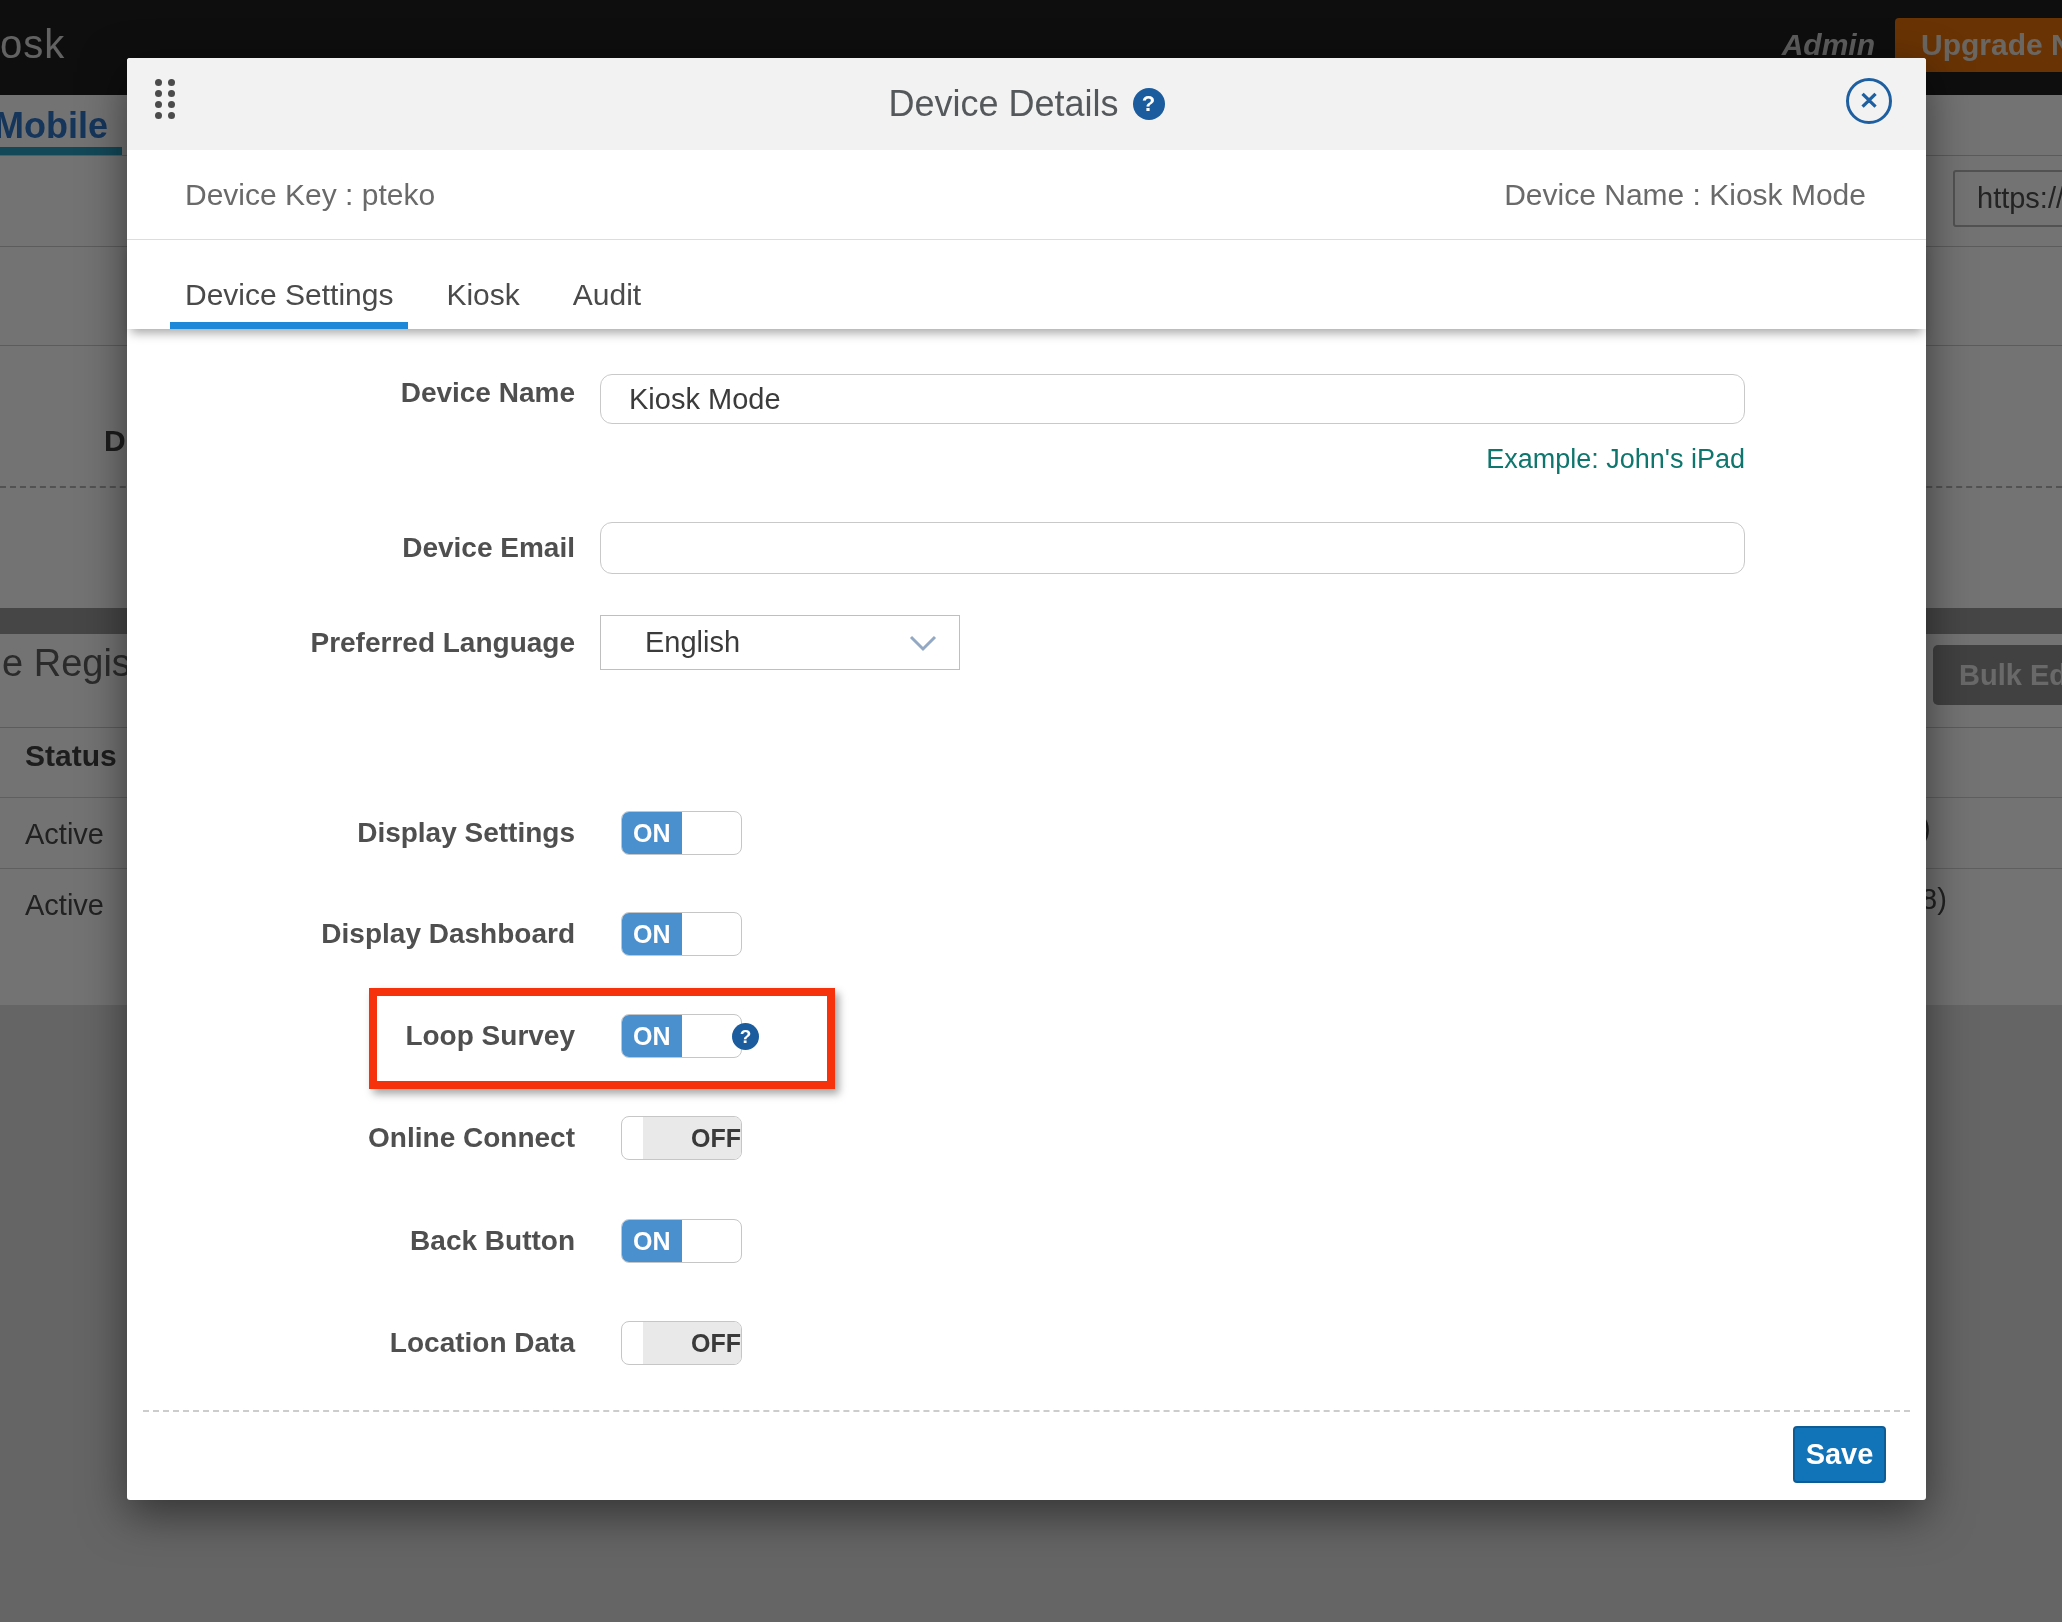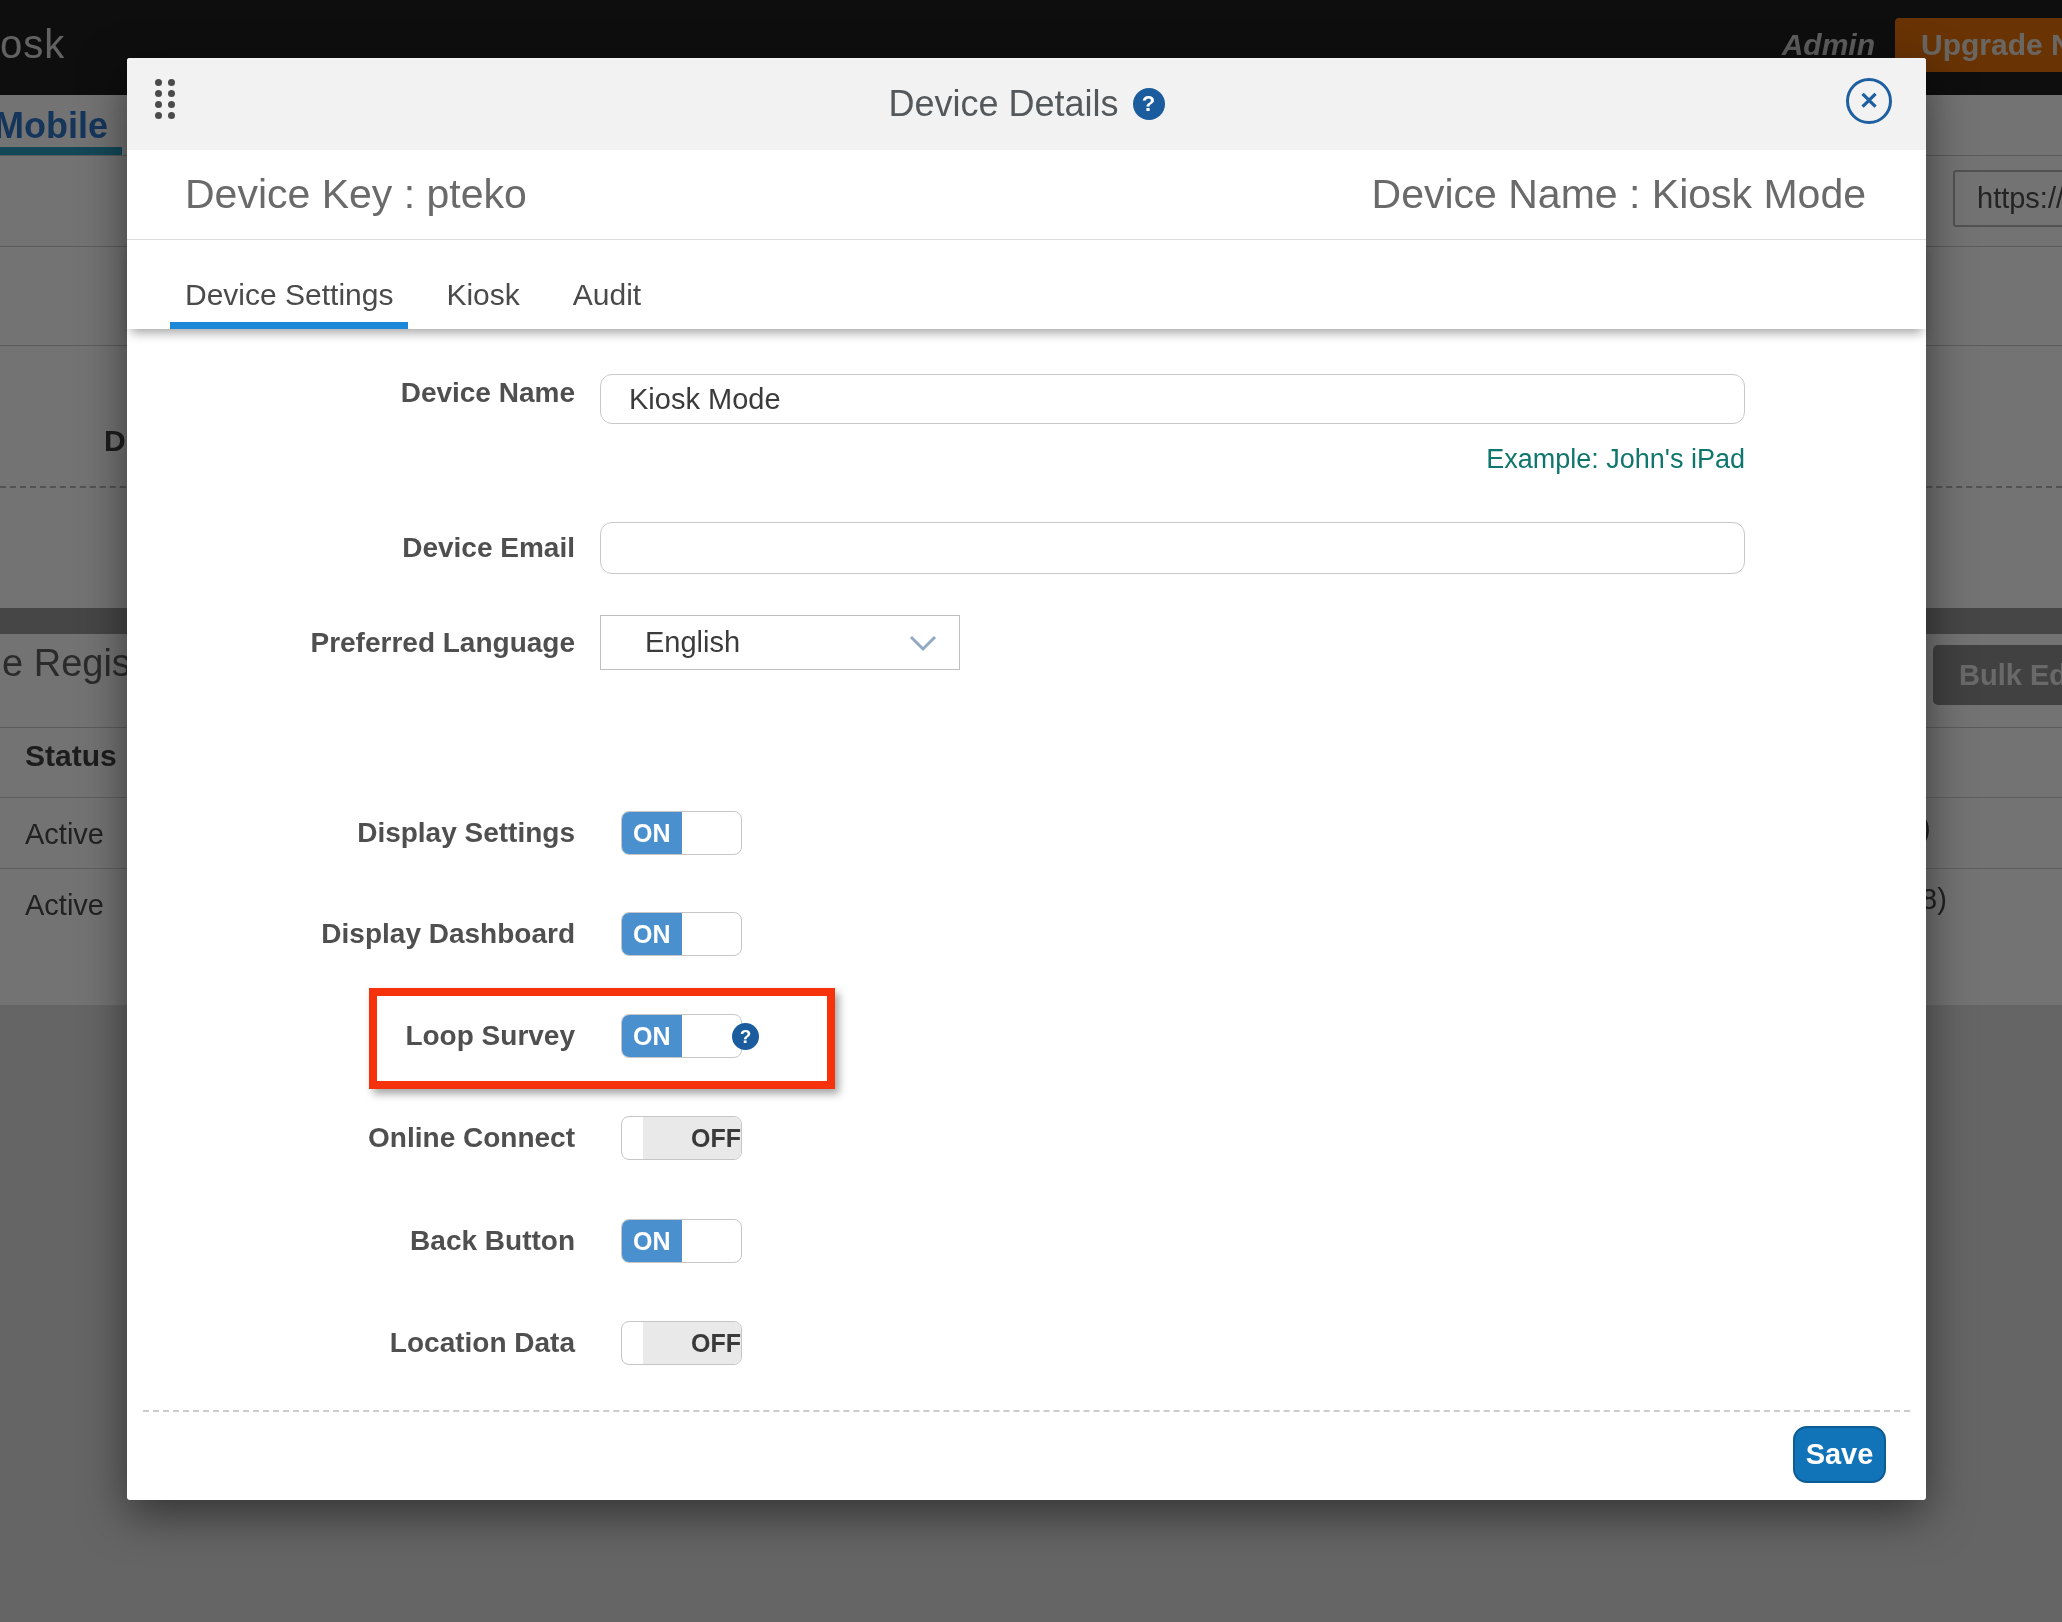--- a/index.html
+++ b/index.html
@@ -43,21 +43,21 @@
   .drag-dots i{width:7px;height:7px;border-radius:50%;background:#4b4b4b;}
   .modal-title-wrap{position:absolute;left:0;top:0;width:100%;height:92px;display:flex;align-items:center;justify-content:center;gap:14px;}
   .modal-title{font-size:36px;color:#54585b;}
   .help-icon{display:inline-flex;width:32px;height:32px;border-radius:50%;background:#1b5c9e;color:#fff;
              align-items:center;justify-content:center;font-size:22px;font-weight:bold;}
   .help-icon.small{width:27px;height:27px;font-size:19px;}
   .close-btn{position:absolute;right:34px;top:20px;width:46px;height:46px;border-radius:50%;border:3px solid #1d5fa0;
              box-sizing:border-box;display:flex;align-items:center;justify-content:center;color:#1d5fa0;font-size:24px;font-weight:bold;cursor:pointer;}
   .modal-keyrow{position:absolute;left:0;top:92px;width:100%;height:90px;box-sizing:border-box;
                 display:flex;align-items:center;justify-content:space-between;padding:0 60px 0 58px;
-                border-bottom:1px solid #dddddd;background:#fff;font-size:41px;color:#6a6a6a;}
+                border-bottom:1px solid #dddddd;background:#fff;font-size:30px;color:#6a6a6a;}
   .modal-tabs{position:absolute;left:0;top:182px;width:100%;height:89px;box-sizing:border-box;background:#fff;
               display:flex;align-items:flex-end;padding-left:43px;box-shadow:0 8px 10px -4px rgba(0,0,0,0.35);z-index:2;}
   .mtab{padding:0 15px 10px 15px;margin-right:23px;font-size:30px;color:#4a4a4a;border-bottom:7px solid transparent;cursor:pointer;}
   .mtab.active{border-bottom-color:#1e88d8;}
   .modal-body{position:absolute;left:0;top:0;width:100%;height:100%;}
 
   .form-row{position:absolute;left:0;width:100%;}
   .f-label{position:absolute;left:0;top:0;width:448px;height:100%;display:flex;align-items:center;justify-content:flex-end;
            font-size:28px;font-weight:bold;color:#4f4f4f;white-space:nowrap;}
   .f-input{position:absolute;left:473px;top:0;width:1145px;height:50px;border:1px solid #c9c9c9;border-radius:12px;
@@ -71,21 +71,21 @@
           background:#fff;display:flex;overflow:hidden;box-sizing:border-box;cursor:pointer;}
   .t-half{width:50%;height:100%;display:flex;align-items:center;justify-content:center;font-size:25px;font-weight:bold;}
   .toggle.on  .t-left{background:#4a90ce;color:#ffffff;}
   .toggle.off .t-right{background:#e9e9e9;color:#3a3a3a;padding-left:48px;}
   .row-help{position:absolute;left:605px;top:9px;}
 
   .highlight-box{position:absolute;left:242px;top:930px;width:466px;height:101px;border:8px solid #f5320c;
                  box-sizing:border-box;box-shadow:4px 5px 8px rgba(0,0,0,0.35);pointer-events:none;z-index:3;}
   .modal-dashed{position:absolute;left:16px;top:1352px;width:1767px;height:0;border-top:2px dashed #cccccc;}
   .save-btn{position:absolute;left:1666px;top:1368px;width:93px;height:57px;background:#1173b8;border:2px solid #0d5c94;
-            border-radius:14px;box-sizing:border-box;color:#fff;font-size:29px;font-weight:bold;
+            border-radius:4px;box-sizing:border-box;color:#fff;font-size:29px;font-weight:bold;
             display:flex;align-items:center;justify-content:center;cursor:pointer;}
 </style>
 </head>
 <body>
 
 <div class="page">
 
   <div class="bg-header">
     <span class="bg-logo">osk</span>
     <span class="bg-admin">Admin</span>

